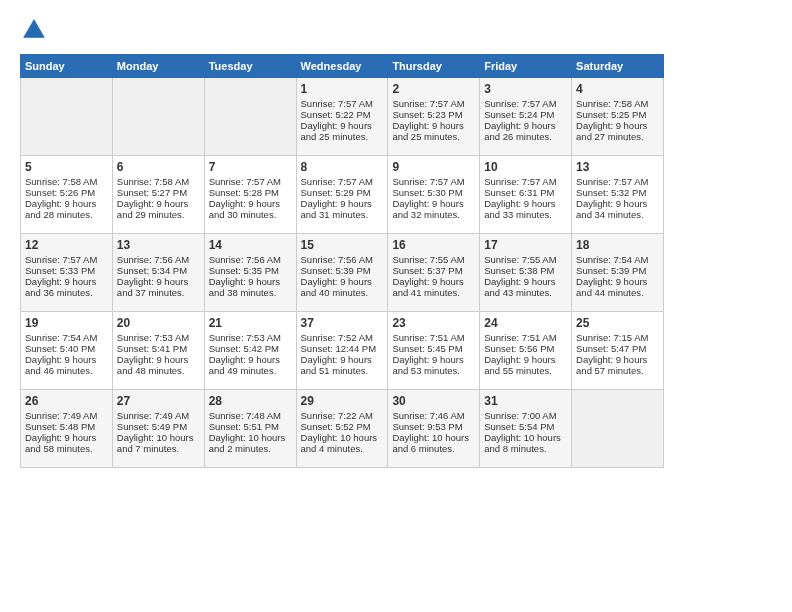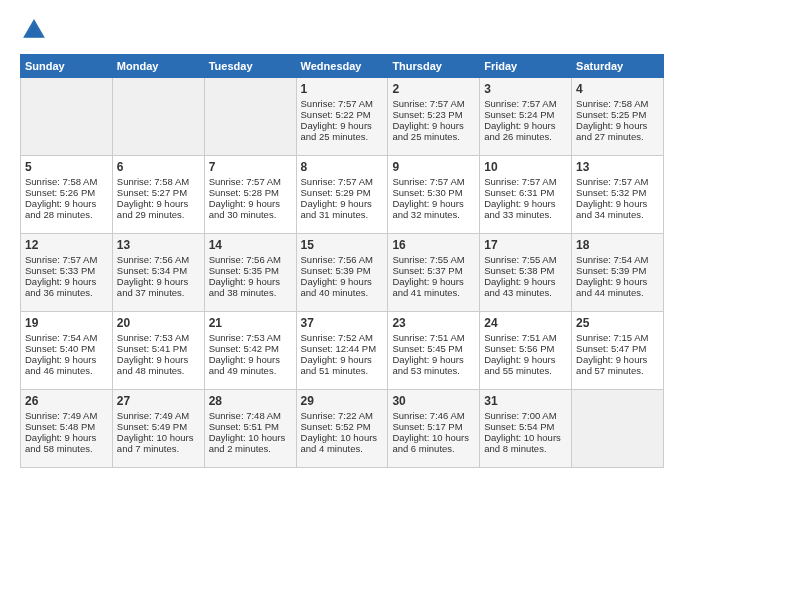--- a/index.html
+++ b/index.html
@@ -343,21 +343,21 @@
           <td>
             <span class="day-num">29</span>
             <div>Sunrise: 7:22 AM</div>
             <div>Sunset: 5:52 PM</div>
             <div>Daylight: 10 hours</div>
             <div>and 4 minutes.</div>
           </td>
           <td>
             <span class="day-num">30</span>
             <div>Sunrise: 7:46 AM</div>
-            <div>Sunset: 5:17 PM</div>
+            <div>Sunset: 9:53 PM</div>
             <div>Daylight: 10 hours</div>
             <div>and 6 minutes.</div>
           </td>
           <td>
             <span class="day-num">31</span>
             <div>Sunrise: 7:00 AM</div>
             <div>Sunset: 5:54 PM</div>
             <div>Daylight: 10 hours</div>
             <div>and 8 minutes.</div>
           </td>

